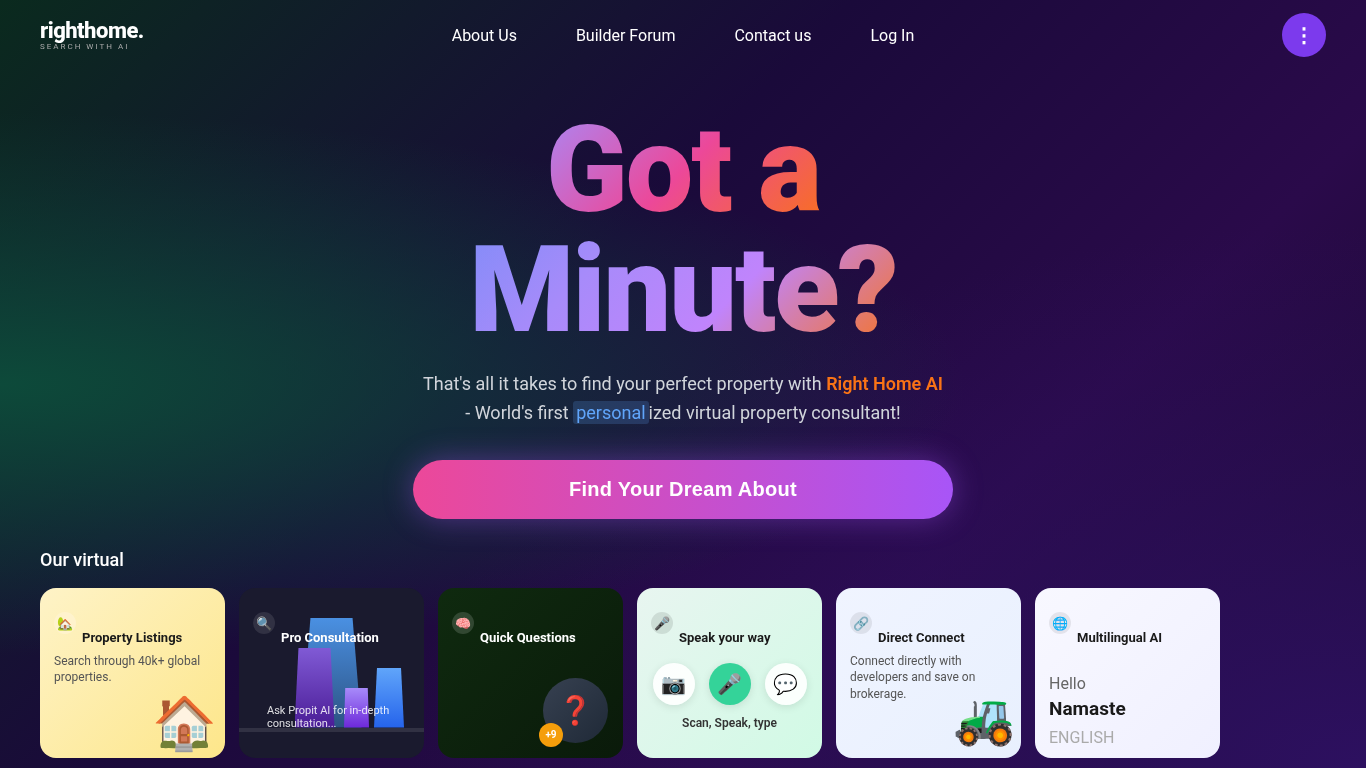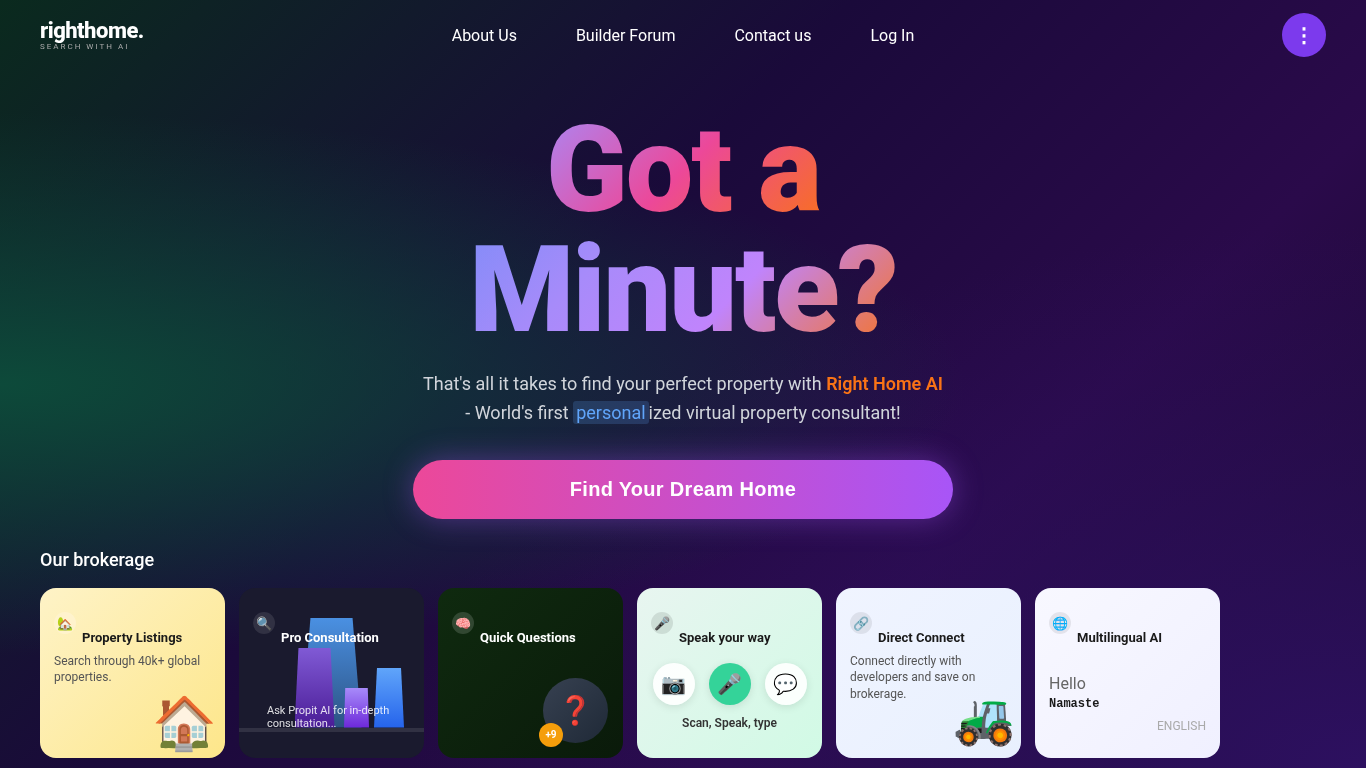--- a/index.html
+++ b/index.html
@@ -348,31 +348,29 @@
       margin-top: 8px;
     }
 
     .ml-hello {
       font-size: 16px;
       color: #666;
       margin-top: 21px;
     }
 
     .ml-namaste {
-      font-size: 12px;
+      font-size: 19px;
       font-weight: 700;
       color: #1a1a1a;
-      font-family: Liberation Mono, monospace;
     }
 
     .ml-english {
-      font-size: 12px;
+      font-size: 16px;
       color: #aaa;
       margin-top: 4px;
-      text-align: right;
     }
 
     
     .question-visual {
       position: absolute;
       bottom: 10px;
       right: 10px;
       width: 70px;
       height: 70px;
     }
@@ -459,25 +457,25 @@
 <div class="hero">
   <div class="hero-title">
     <span class="word-got">Got a</span><br>
     <span class="word-minute">Minute?</span>
   </div>
 
   <p class="hero-subtitle">
     <span>That's all it takes to find your perfect property with </span><span class="highlight-orange">Right Home AI</span><span> - World's first </span><span class="highlight-blue">personal</span><span>ized virtual property consultant!</span>
   </p>
 
-  <button class="cta-button">Find Your Dream Home</button>
+  <button class="cta-button">Find Your Dream About</button>
 </div>
 
 <div class="features-section">
-  <div class="features-title">Our brokerage</div>
+  <div class="features-title">Our virtual</div>
 
   <div class="features-grid">
 
     <div class="feature-card card-property" style="position:relative;">
       <div class="card-header">
         <div class="card-icon" style="background:#fff3cd;">🏡</div>
         <span class="card-title">Property Listings</span>
       </div>
       <p class="card-description">Search through 40k+ global properties.</p>
       <div style="position:absolute;bottom:8px;right:8px;font-size:52px;line-height:1;">🏠</div>

